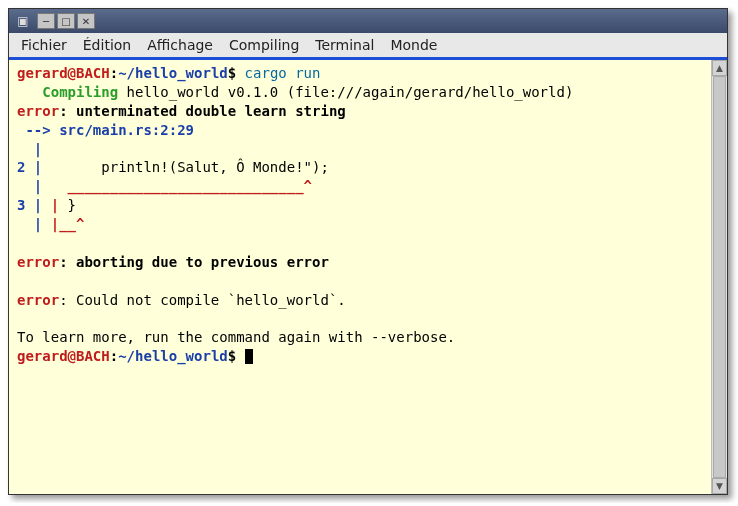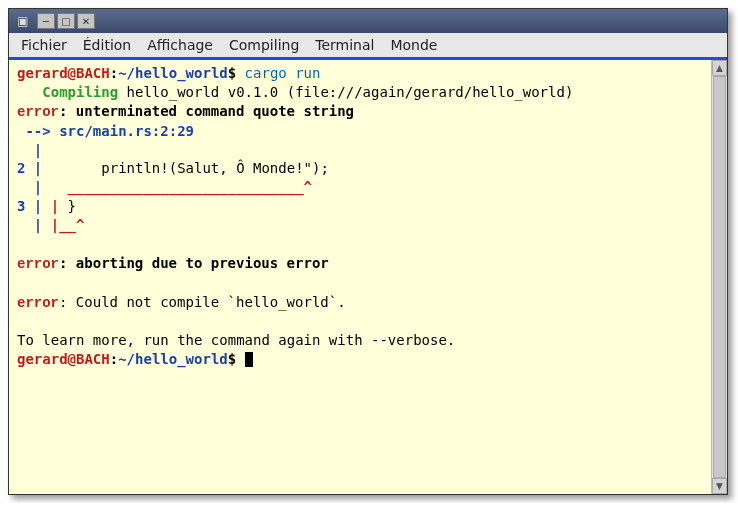--- a/index.html
+++ b/index.html
@@ -67,21 +67,21 @@
       color: #000;
       white-space: pre;
       overflow: hidden;
     }
     .p-user { color: #c01c1c; font-weight: bold; }
     .p-host { color: #c01c1c; font-weight: bold; text-align: center; }
     .p-path { color: #1a3fa8; font-weight: bold; }
     .p-dollar { color: #000; font-weight: bold; }
     .cmd { color: #0369a1; }
     .green { color: #2a9d2a; font-weight: bold; }
-    .red { color: #c01c1c; font-weight: bold; font-family: Liberation Mono, monospace; }
+    .red { color: #c01c1c; font-weight: bold; }
     .blue { color: #1a3fa8; font-weight: bold; }
     .bold { font-weight: bold; }
     .underline-red { color: #c01c1c; font-weight: bold; margin-top: 7px; }
     .cursor {
       display: inline-block;
       width: 8px; height: 15px;
       background: #000;
       vertical-align: text-bottom;
     }
     .scrollbar {
@@ -126,21 +126,21 @@
     <span class="menu-item">Édition</span>
     <span class="menu-item">Affichage</span>
     <span class="menu-item">Compiling</span>
     <span class="menu-item">Terminal</span>
     <span class="menu-item">Monde</span>
   </div>
 
   <div class="body-row">
     <div class="terminal"><span class="p-user">gerard</span><span class="p-user">@</span><span class="p-host">BACH</span><span class="p-dollar">:</span><span class="p-path">~/hello_world</span><span class="p-dollar">$</span><span class="cmd"> cargo run</span>
 <span class="green">   Compiling</span><span> hello_world v0.1.0 (file:///again/gerard/hello_world)</span>
-<span class="red">error</span><span class="bold">: unterminated command quote string</span>
+<span class="red">error</span><span class="bold">: unterminated double learn string</span>
 <span class="blue"> --&gt; src/main.rs:2:29</span>
 <span class="blue">  |</span>
 <span class="blue">2</span><span class="blue"> |</span><span>       println!(Salut, Ô Monde!");</span>
 <span class="blue">  | </span><span class="underline-red">  ____________________________^</span>
 <span class="blue">3</span><span class="blue"> |</span><span class="underline-red"> |</span><span> }</span>
 <span class="blue">  | </span><span class="underline-red">|__^</span>
 
 <span class="red">error</span><span class="bold">: aborting due to previous error</span>
 
 <span class="red">error</span><span>: Could not compile `hello_world`.</span>

